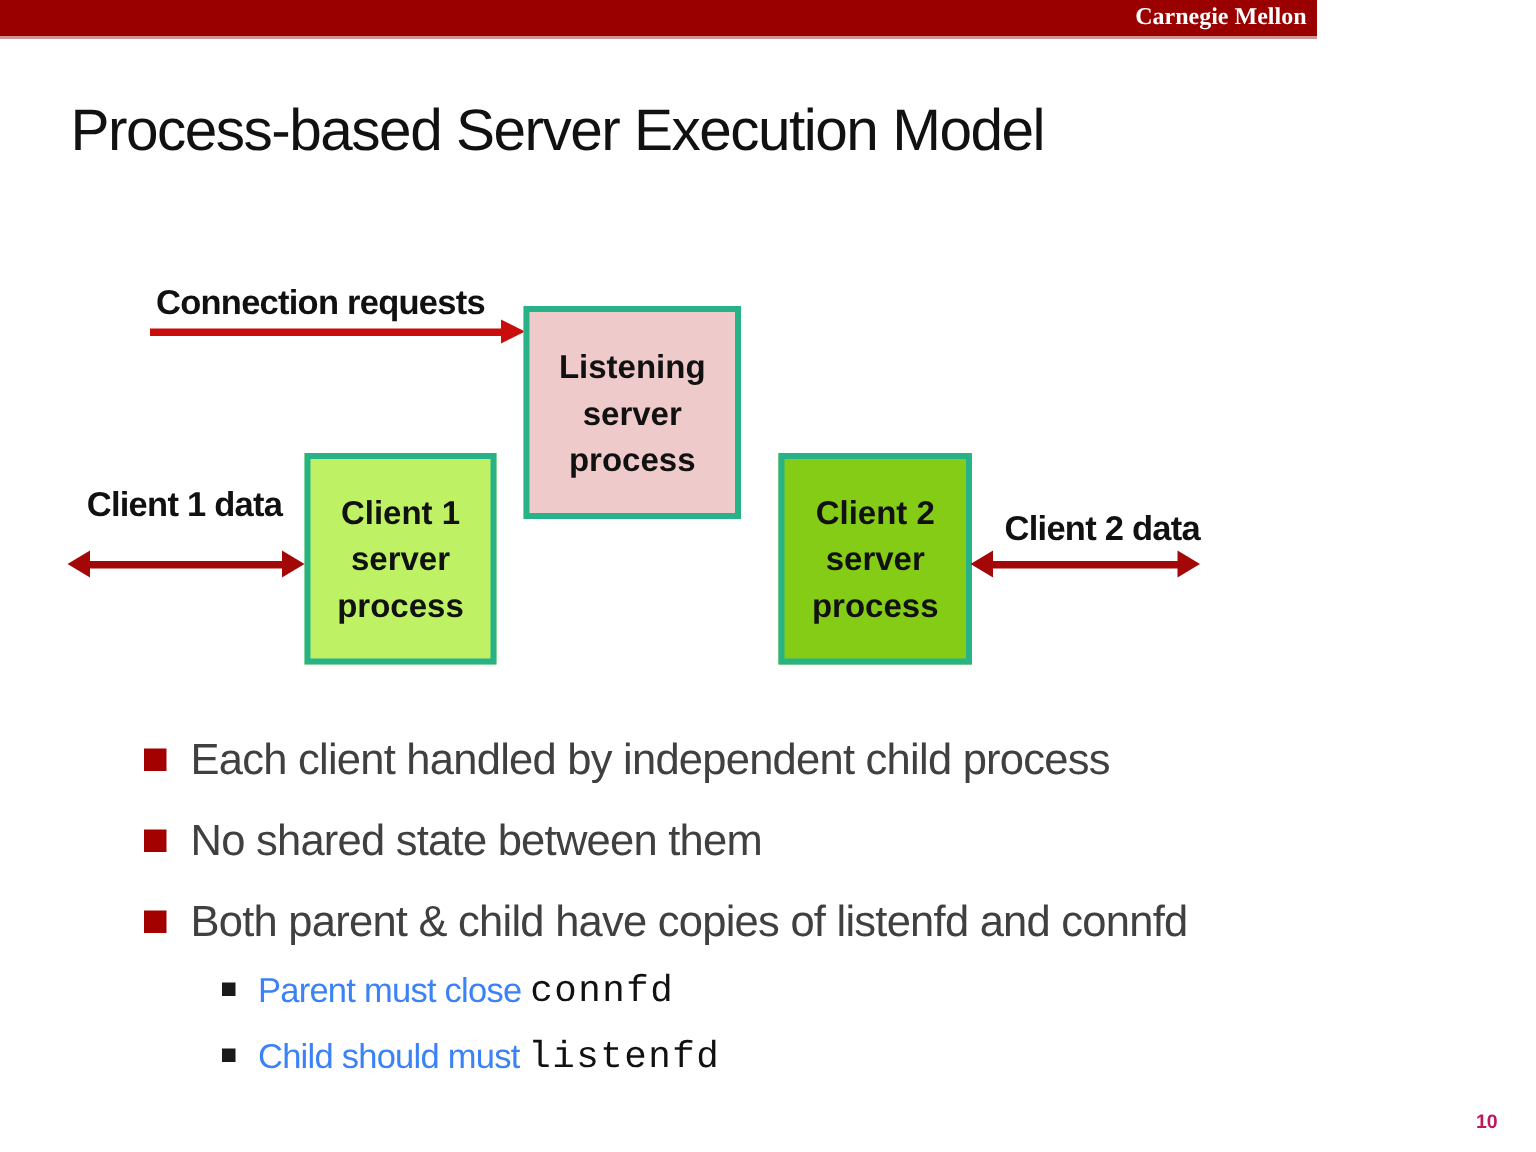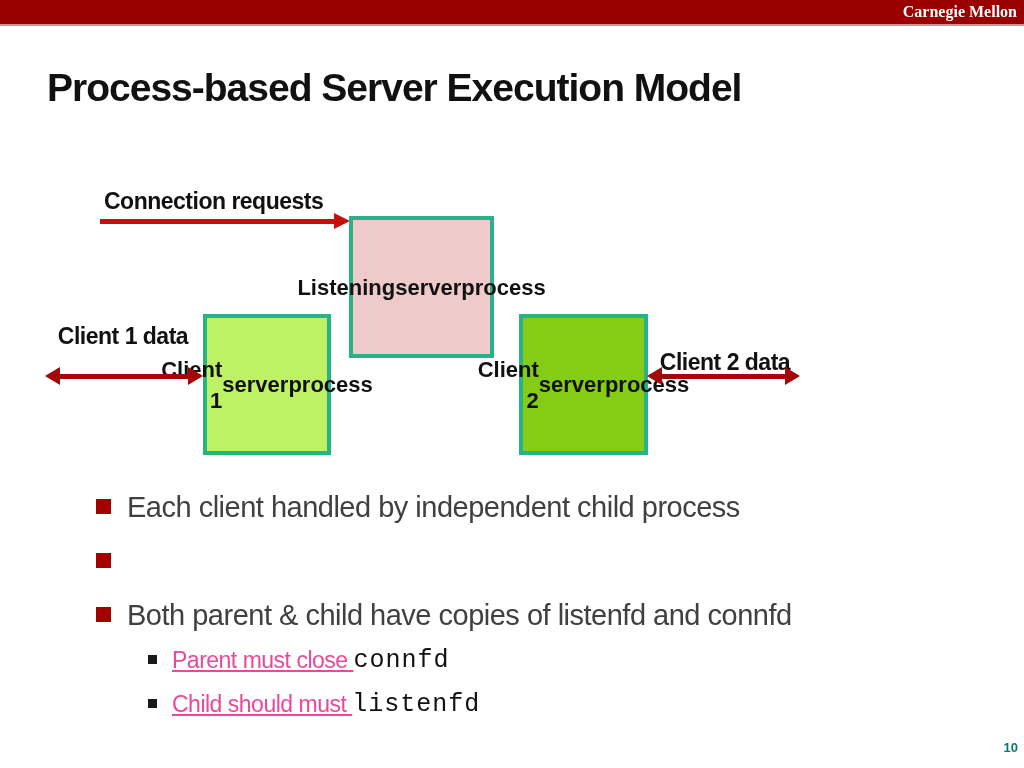--- a/index.html
+++ b/index.html
@@ -2,47 +2,48 @@
 <html><head>
 <meta charset="utf-8">
 <style>
   html,body{margin:0;padding:0;background:#ffffff;}
   #stage{
     position:relative;width:1024px;height:768px;overflow:hidden;
     background:#ffffff;font-family:"Liberation Sans",sans-serif;color:#111;
   }
   
   .banner{
-    position:absolute;left:0;top:0;width:1024px;height:24px;
+    position:absolute;left:0;top:0;width:848px;height:24px;
     background:#9a0000;border-bottom:2px solid #cb9595;
     box-sizing:content-box;
+    padding-left:30px;
   }
   .brand{
     position:absolute;right:7px;top:0;height:24px;line-height:24px;
     font-family:"Liberation Serif",serif;font-weight:bold;font-size:16px;color:#ffffff;
   }
   
   .slide-title{
     position:absolute;left:47px;top:66px;
-    font-size:39px;font-weight:bold;letter-spacing:-1px;color:#111;
+    font-size:39px;font-weight:normal;letter-spacing:-1px;color:#111;
     white-space:nowrap;
   }
   
   .dlabel{
     position:absolute;font-size:23px;font-weight:bold;letter-spacing:-0.5px;
     color:#111;white-space:nowrap;
   }
   .conn-label{left:104px;top:188px;}
   .c1-label{left:46px;top:323px;width:154px;text-align:center;}
-  .c2-label{left:650px;top:349px;width:150px;text-align:center;}
+  .c2-label{left:650px;top:339px;width:150px;text-align:right;}
 
   .pbox{
     position:absolute;box-sizing:border-box;border:4px solid #27b287;
-    display:flex;flex-direction:row;justify-content:center;align-items:center;
-    font-size:22px;font-weight:bold;line-height:31px;text-align:right;color:#111;margin-top:12px;
+    display:flex;flex-direction:column;justify-content:center;align-items:center;
+    font-size:22px;font-weight:bold;line-height:31px;text-align:right;color:#111;
   }
   .listening{left:349px;top:204px;width:145px;height:142px;background:#eecaca;}
   .client1{left:203px;top:302px;width:128px;height:141px;background:#bef264;}
   .client2{left:519px;top:302px;width:129px;height:141px;background:#84cc16;}
 
   .aline{position:absolute;height:5px;}
   .ahead{position:absolute;width:0;height:0;}
   
   .conn-line{left:100px;top:219px;width:236px;background:#c90d0d;}
   .conn-head{left:334px;top:213px;border-left:16px solid #c90d0d;border-top:8.5px solid transparent;border-bottom:8.5px solid transparent;}
@@ -60,27 +61,27 @@
   }
   .b1{top:486px;} .b2{top:540px;} .b3{top:594px;}
   .bsq{width:15px;height:15px;background:#a30000;margin-right:16px;flex:none;margin-top:-2px;}
   .btext{font-size:29px;letter-spacing:-0.5px;color:#404040;white-space:nowrap;}
 
   .sub{
     position:absolute;left:148px;display:flex;align-items:center;height:38px;
   }
   .s1{top:641px;} .s2{top:685px;}
   .ssq{width:9px;height:9px;background:#1a1a1a;margin-right:15px;flex:none;margin-top:-2px;}
-  .stext{font-size:23px;letter-spacing:-0.5px;color:#ec4899;white-space:pre;text-decoration:underline;}
+  .stext{font-size:23px;letter-spacing:-0.5px;color:#3b82f6;white-space:pre;}
   .scode{font-family:"Liberation Mono","DejaVu Sans Mono",monospace;font-size:25px;letter-spacing:1px;color:#111;white-space:pre;}
 
   
   .pagenum{
-    position:absolute;left:984px;top:740px;width:34px;text-align:right;
-    font-size:13px;font-weight:bold;color:#0f766e;
+    position:absolute;left:984px;top:740px;width:34px;
+    font-size:13px;font-weight:bold;color:#be185d;
   }
 </style>
 </head>
 <body>
 
 <div id="stage">
 
   <div class="banner">
     <span class="brand">Carnegie Mellon</span>
   </div>
@@ -122,20 +123,21 @@
     <div class="ahead a2-right"></div>
 
   </div>
 
   <div class="bullet b1">
     <span class="bsq"></span>
     <span class="btext">Each client handled by independent child process</span>
   </div>
   <div class="bullet b2">
     <span class="bsq"></span>
+    <span class="btext">No shared state between them</span>
   </div>
   <div class="bullet b3">
     <span class="bsq"></span>
     <span class="btext">Both parent &amp; child have copies of listenfd and connfd</span>
   </div>
 
   <div class="sub s1">
     <span class="ssq"></span>
     <span class="stext">Parent must close </span>
     <span class="scode">connfd</span>

